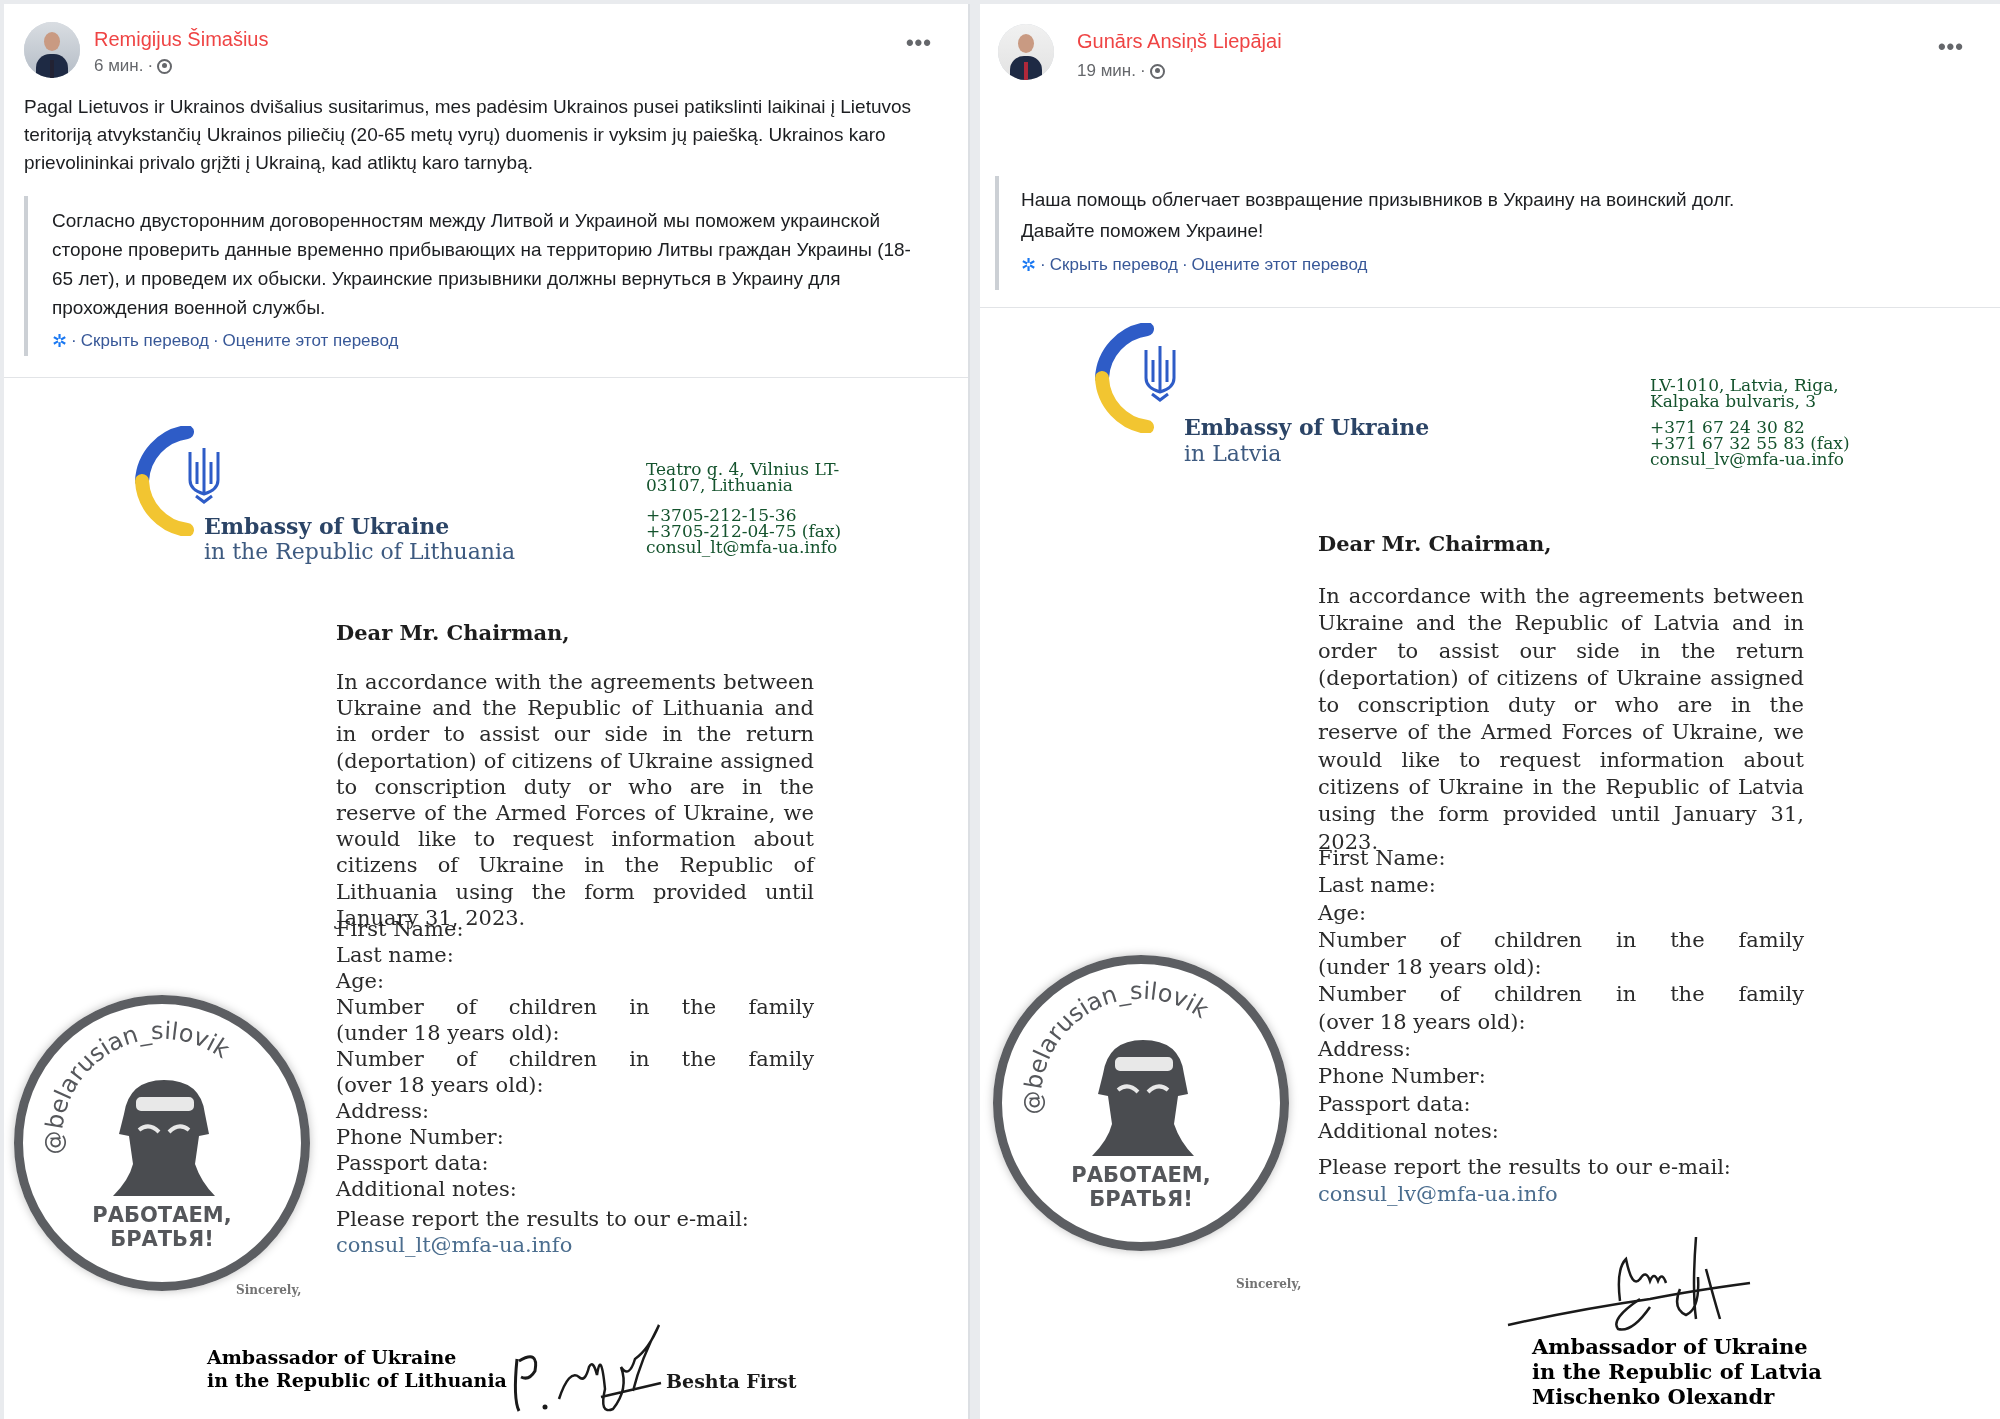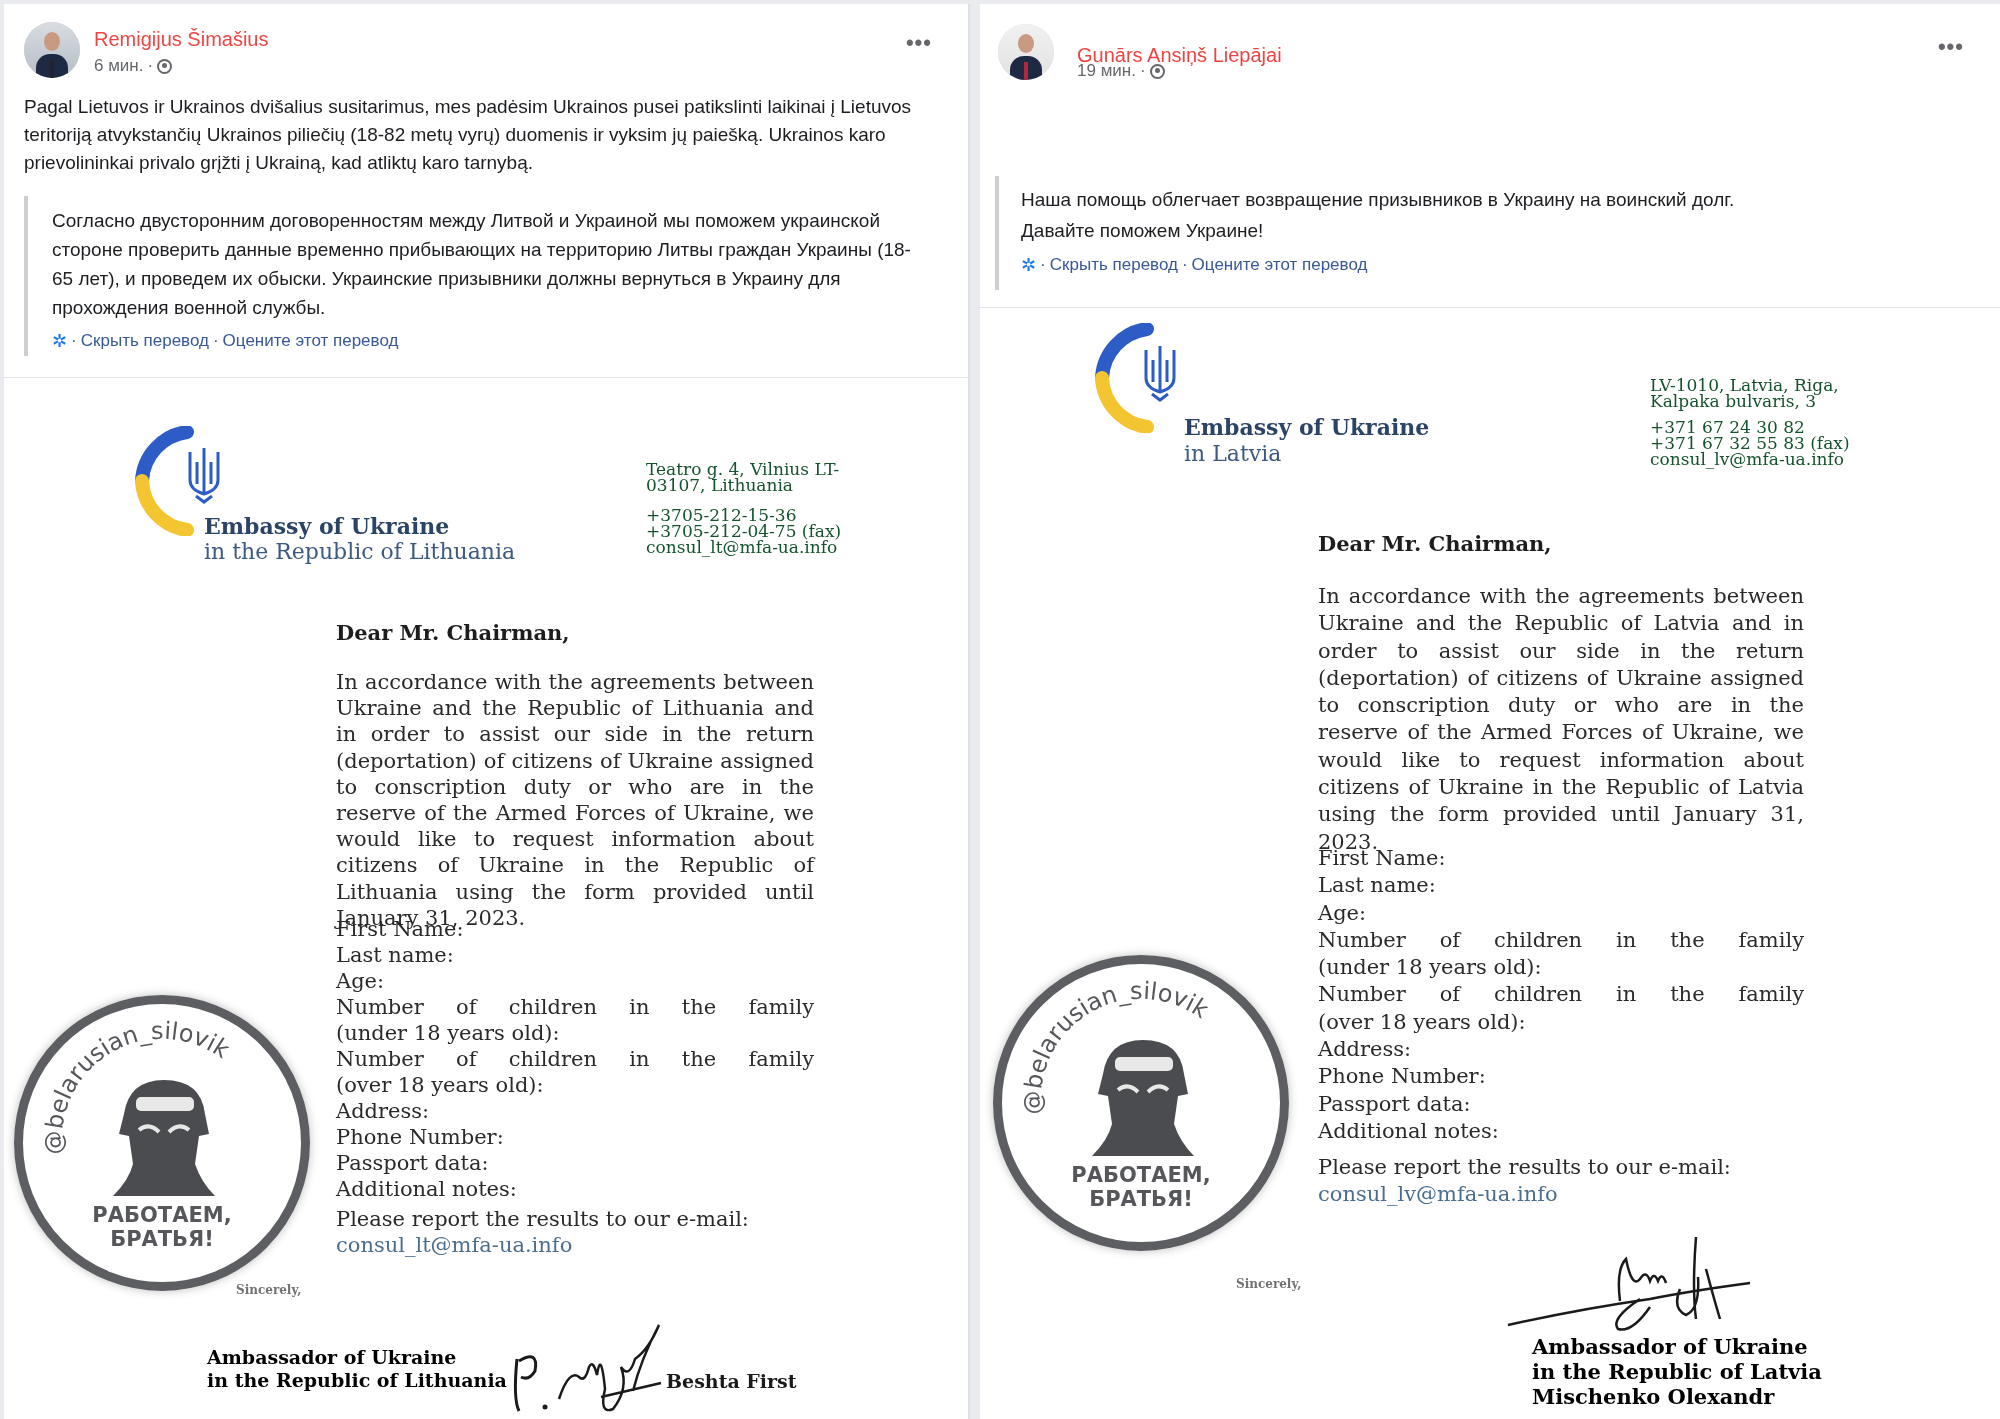--- a/index.html
+++ b/index.html
@@ -17,21 +17,21 @@
   .avatar { position: absolute; width: 56px; height: 56px; border-radius: 50%; overflow: hidden; background: #cfd6de; }
   .left .avatar { left: 20px; top: 18px; }
   .right .avatar { left: 18px; top: 20px; }
   .avatar .bg { position:absolute; inset:0; background: linear-gradient(#d9dde2, #b4bcc6); }
   .avatar .suit { position:absolute; left: 12px; bottom: -4px; width: 32px; height: 28px; background:#1e2a44; border-radius: 14px 14px 0 0; }
   .avatar .head { position:absolute; left: 20px; top: 10px; width: 16px; height: 19px; border-radius: 50%; background:#c99a82; }
   .avatar .tie { position:absolute; left: 26px; bottom: 0; width: 4px; height: 18px; background:#b0283a; }
 
   .author { position: absolute; font-size: 20px; color: #ef4444; font-weight: 400; }
   .left .author { left: 90px; top: 24px; }
-  .right .author { left: 97px; top: 40px; }
+  .right .author { left: 97px; top: 26px; }
   .meta { position: absolute; font-size: 17px; color: #65676b; display:flex; align-items:center; gap:4px; }
   .left .meta { left: 90px; top: 52px; }
   .right .meta { left: 97px; top: 57px; }
   .globe { width: 15px; height: 15px; border-radius: 50%; border: 2px solid #65676b; display:inline-block; position: relative; }
   .globe::after { content:""; position:absolute; left:3px; top:2px; width:5px; height:5px; background:#65676b; border-radius:50%; }
 
   .more { position: absolute; font-size: 22px; color: #65676b; letter-spacing: 1px; font-weight: 700; }
   .left .more { right: 36px; top: 26px; }
   .right .more { right: 36px; top: 30px; }
 
@@ -129,21 +129,21 @@
         <div class="tie" style="background:#223"></div>
     </div>
     <div class="author">Remigijus Šimašius</div>
     <div class="meta">
       <span>6 мин.</span>
       <span>·</span>
       <span class="globe"></span>
     </div>
     <div class="more">•••</div>
 
-    <div class="post-text">Pagal Lietuvos ir Ukrainos dvišalius susitarimus, mes padėsim Ukrainos pusei patikslinti laikinai į Lietuvos teritoriją atvykstančių Ukrainos piliečių (18-82 metų vyrų) duomenis ir vyksim jų paiešką. Ukrainos karo prievolininkai privalo grįžti į Ukrainą, kad atliktų karo tarnybą.</div>
+    <div class="post-text">Pagal Lietuvos ir Ukrainos dvišalius susitarimus, mes padėsim Ukrainos pusei patikslinti laikinai į Lietuvos teritoriją atvykstančių Ukrainos piliečių (20-65 metų vyrų) duomenis ir vyksim jų paiešką. Ukrainos karo prievolininkai privalo grįžti į Ukrainą, kad atliktų karo tarnybą.</div>
 
     <div class="translation">
       <div class="trans-text">Согласно двусторонним договоренностям между Литвой и Украиной мы поможем украинской стороне проверить данные временно прибывающих на территорию Литвы граждан Украины (18-65 лет), и проведем их обыски. Украинские призывники должны вернуться в Украину для прохождения военной службы.</div>
       <div class="trans-links">
         <span class="gear">✲</span>
         <span class="sep">·</span>
         <span>Скрыть перевод</span>
         <span class="sep">·</span>
         <span>Оцените этот перевод</span>
       </div>

